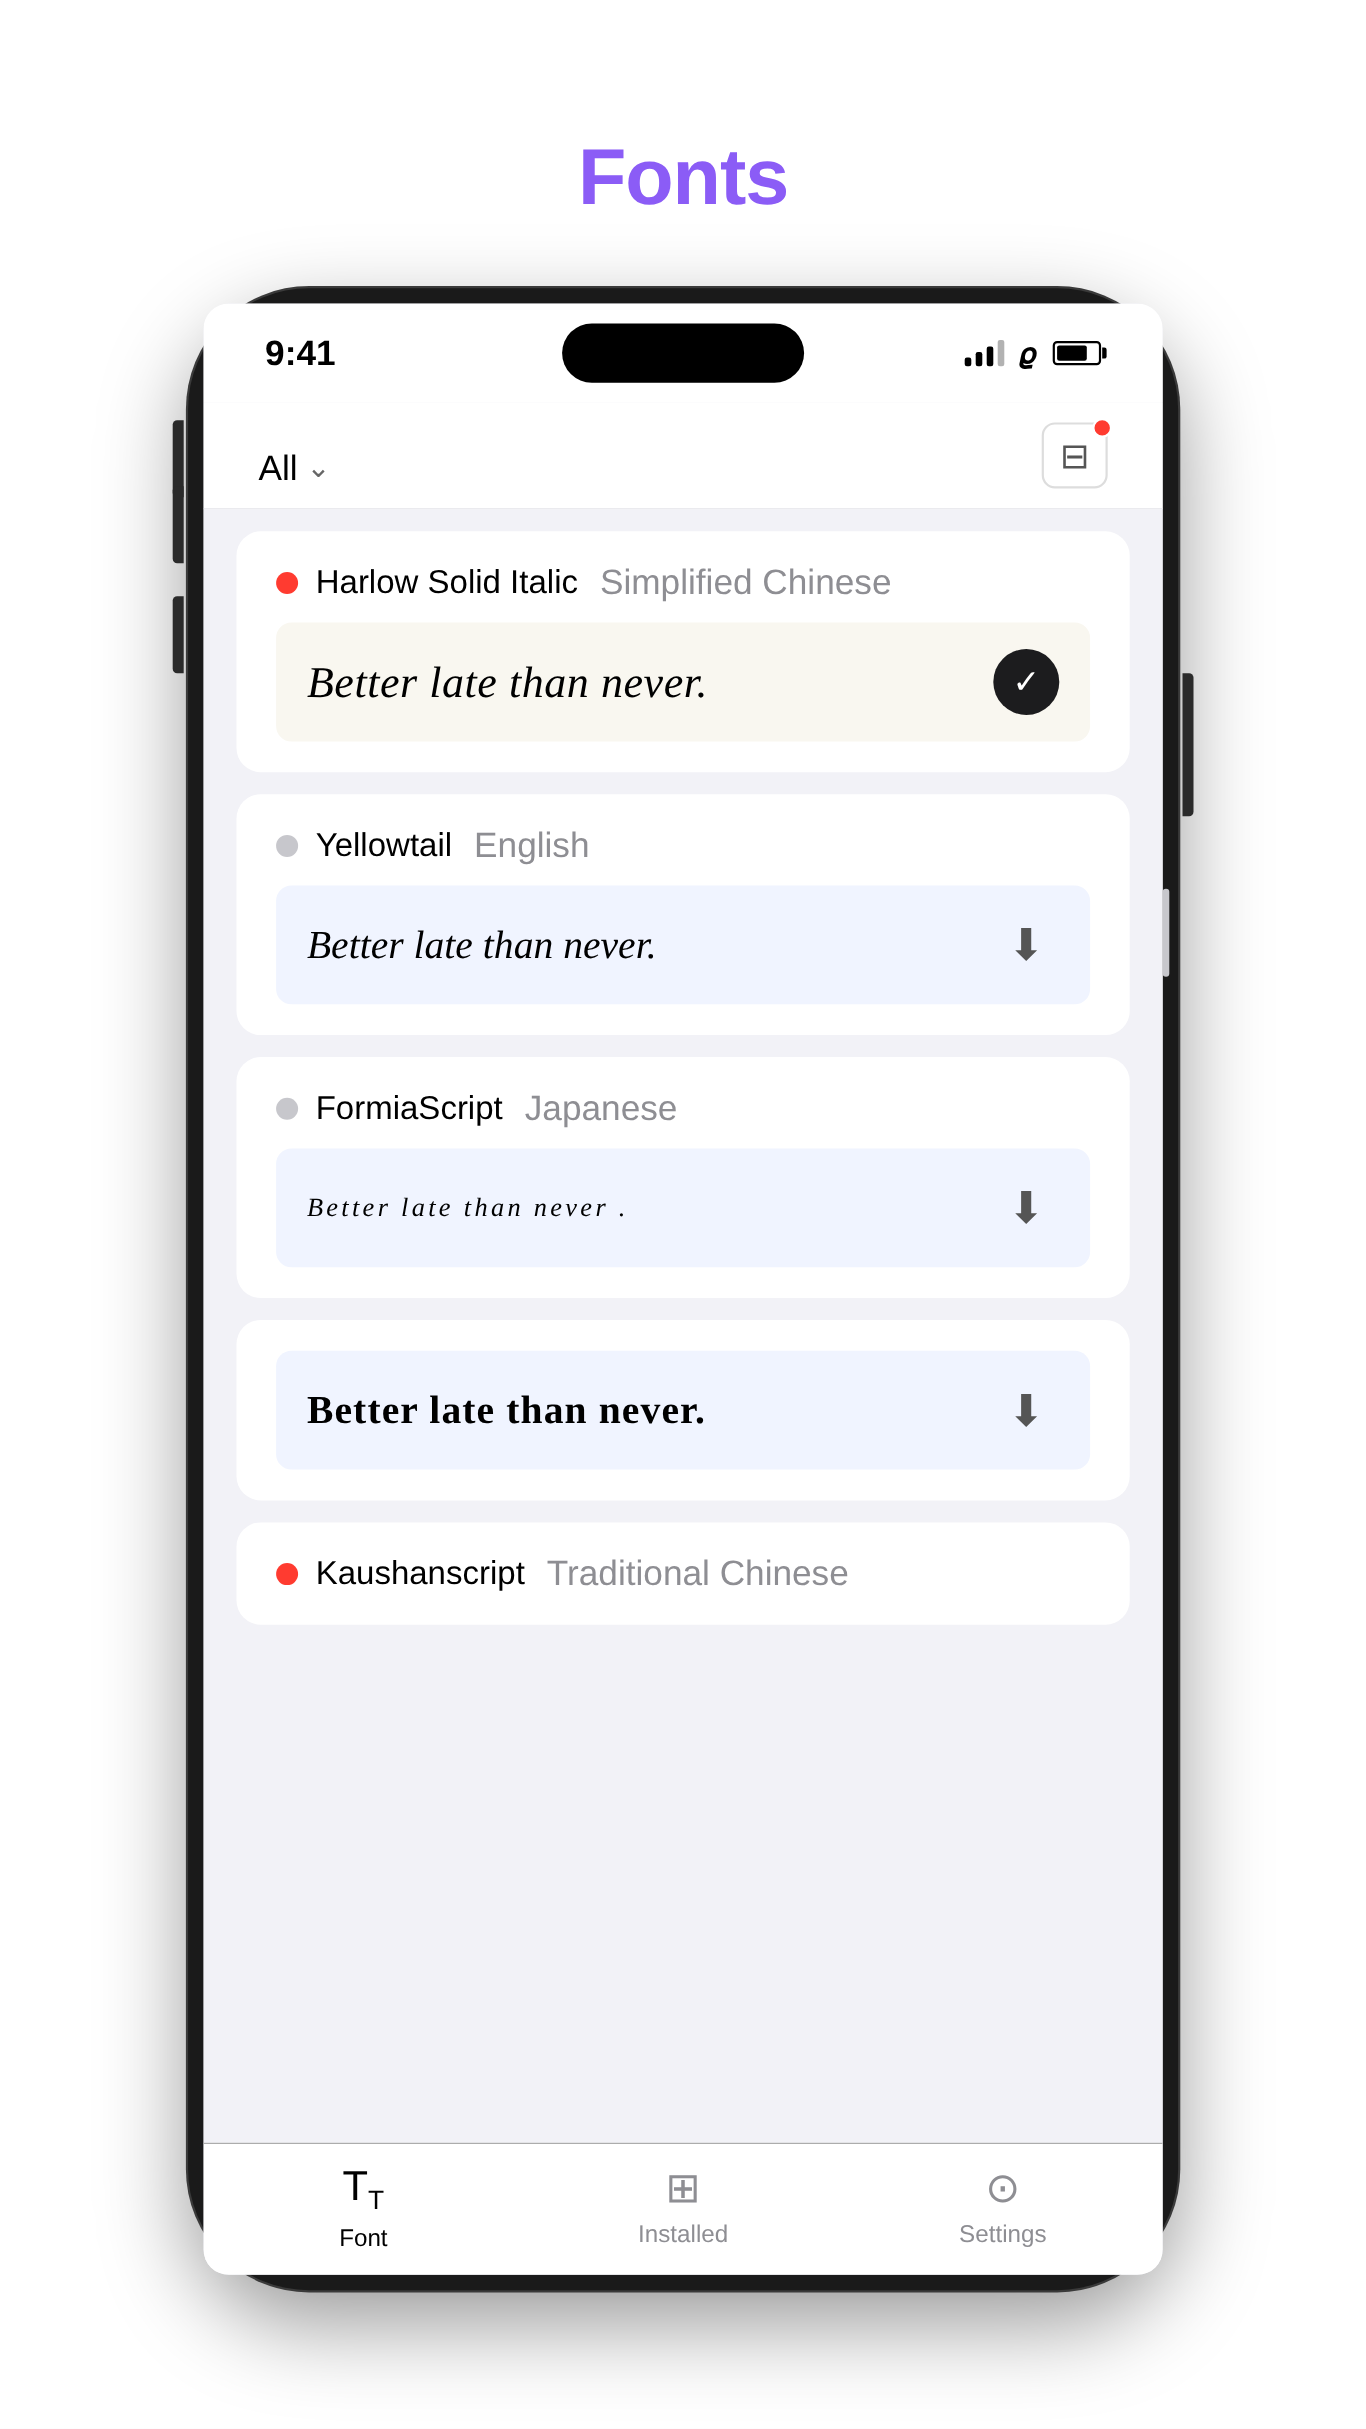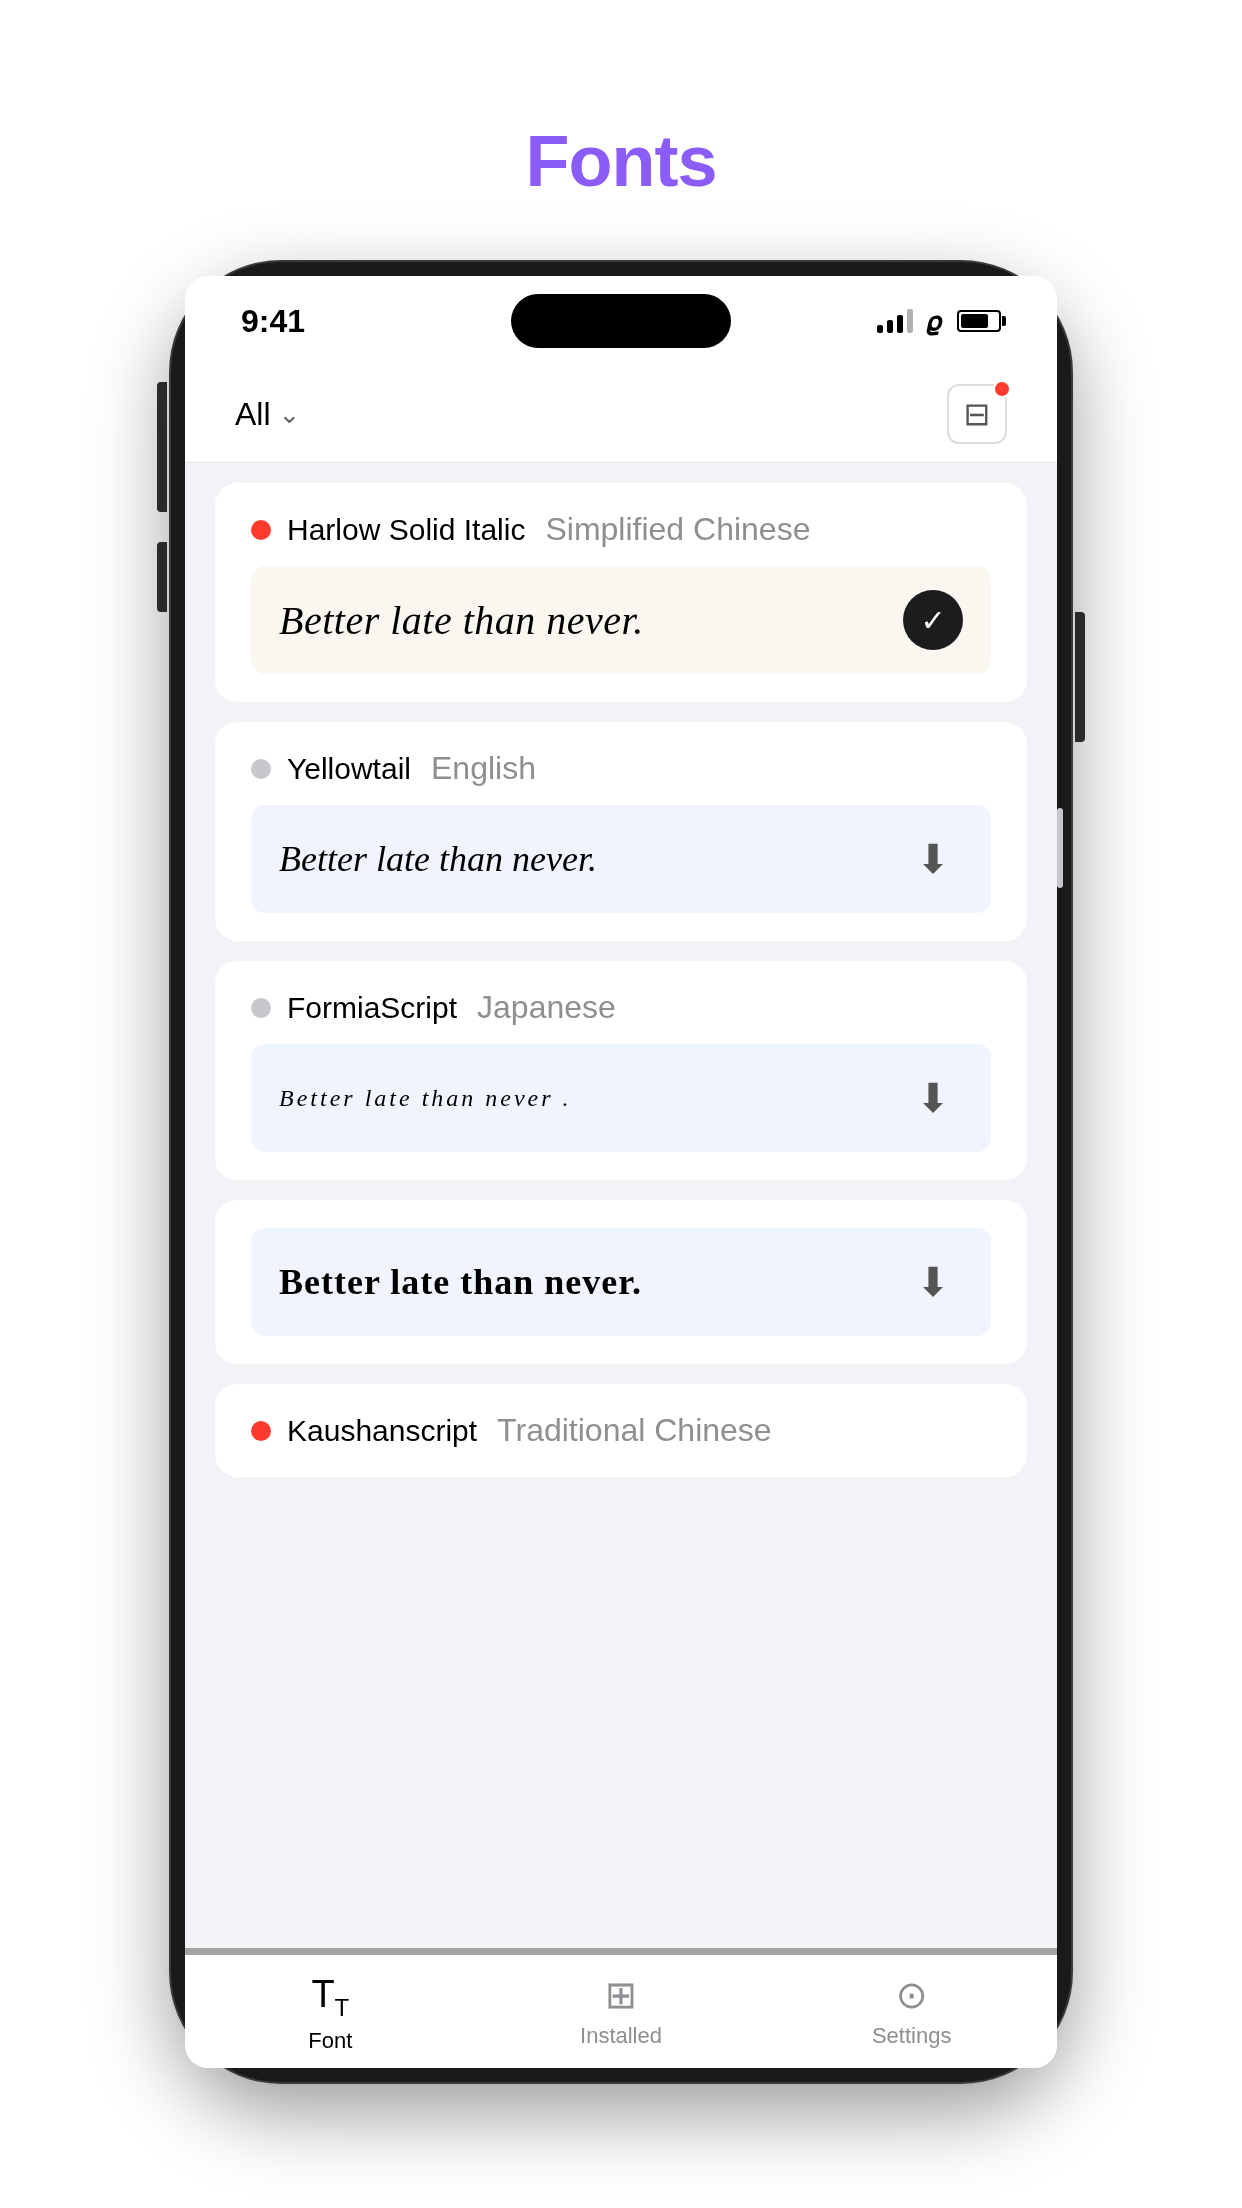--- a/index.html
+++ b/index.html
@@ -157,21 +157,21 @@
       width: 75%;
       background: #000;
       border-radius: 2px;
     }
 
     
     .toolbar {
       background: #fff;
       padding: 18px 50px;
       display: flex;
-      align-items: center;
+      align-items: flex-end;
       justify-content: space-between;
       flex-shrink: 0;
       border-bottom: 1px solid #e5e5ea;
     }
 
     .filter-btn {
       display: flex;
       align-items: center;
       gap: 8px;
       font-size: 32px;
@@ -360,21 +360,21 @@
 
     
     .bottom-nav {
       background: #fff;
       height: 120px;
       display: flex;
       align-items: flex-start;
       justify-content: space-around;
       padding: 18px 0 0;
       flex-shrink: 0;
-      border-top: 7px solid #a3a3a3;
+      border-top: 1px solid #a3a3a3;
     }
 
     .nav-item {
       display: flex;
       flex-direction: column;
       align-items: center;
       gap: 6px;
       flex: 1;
     }
 

